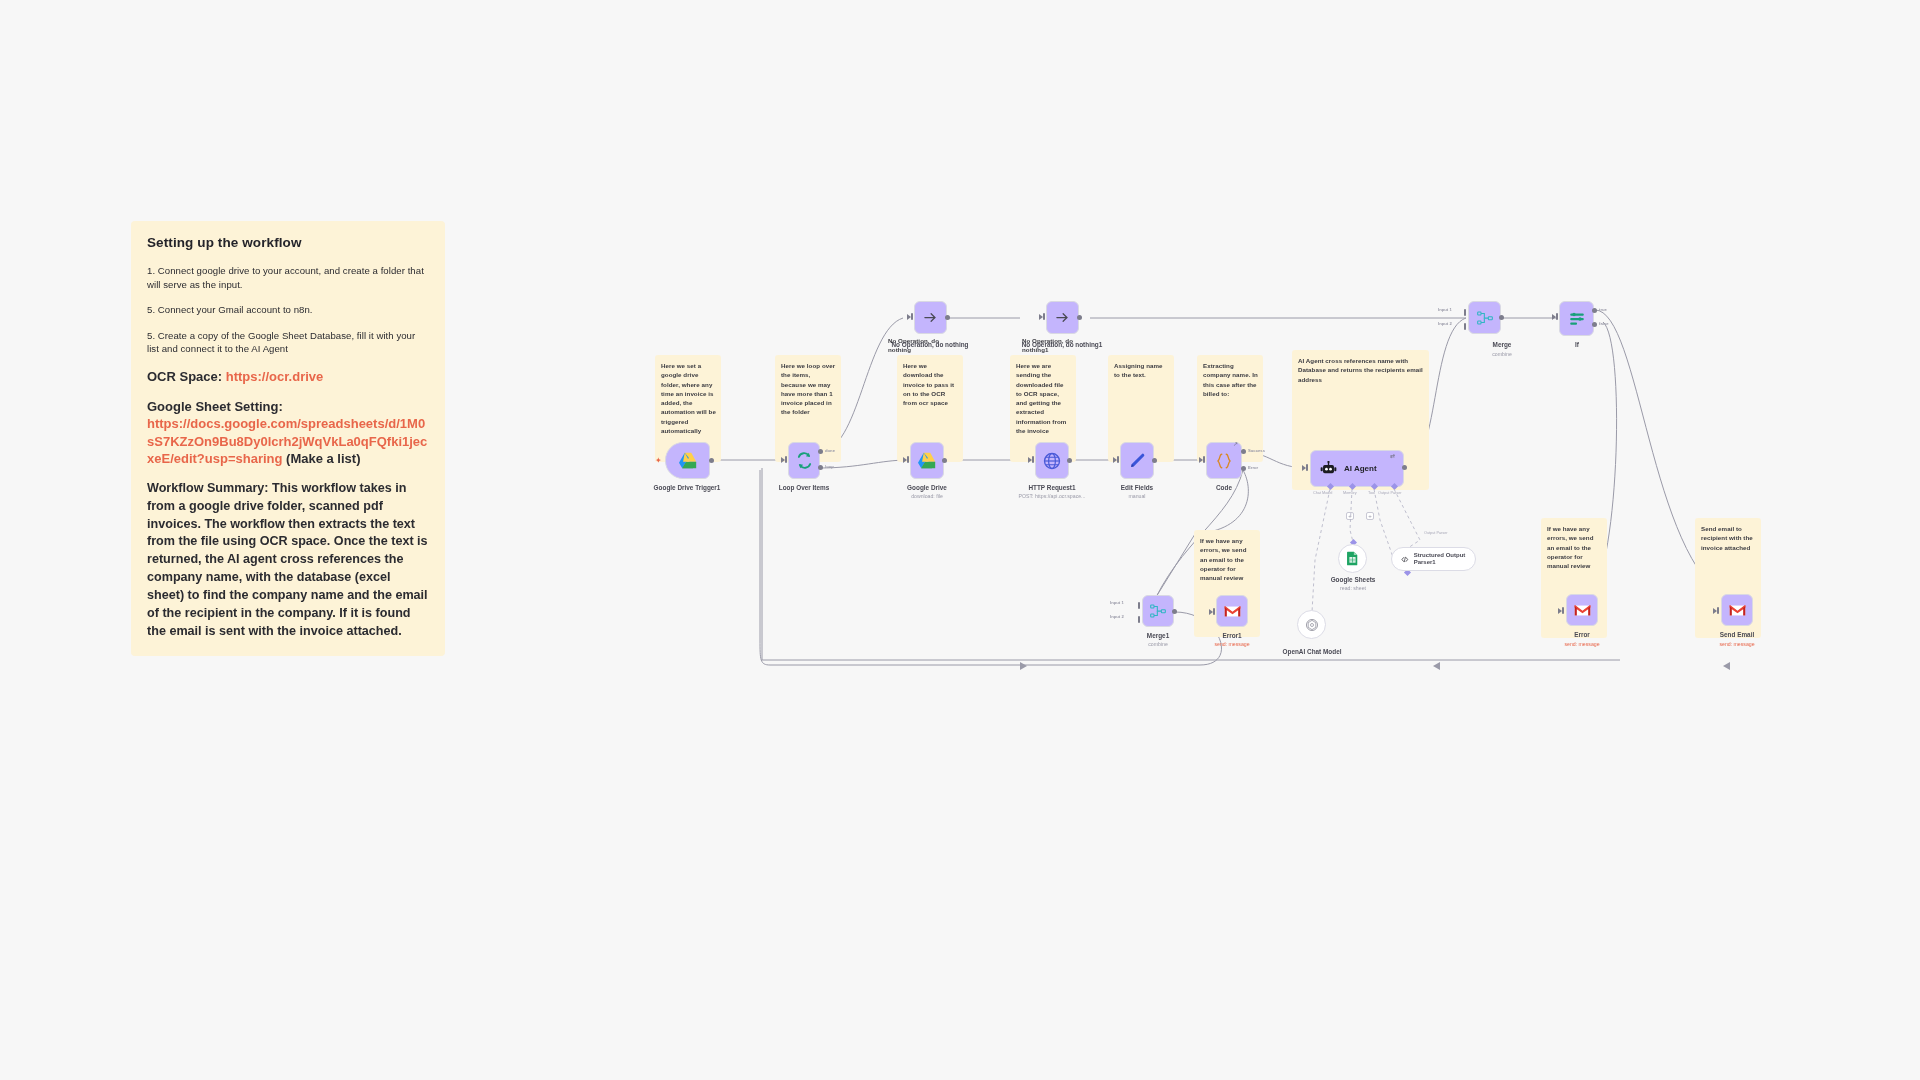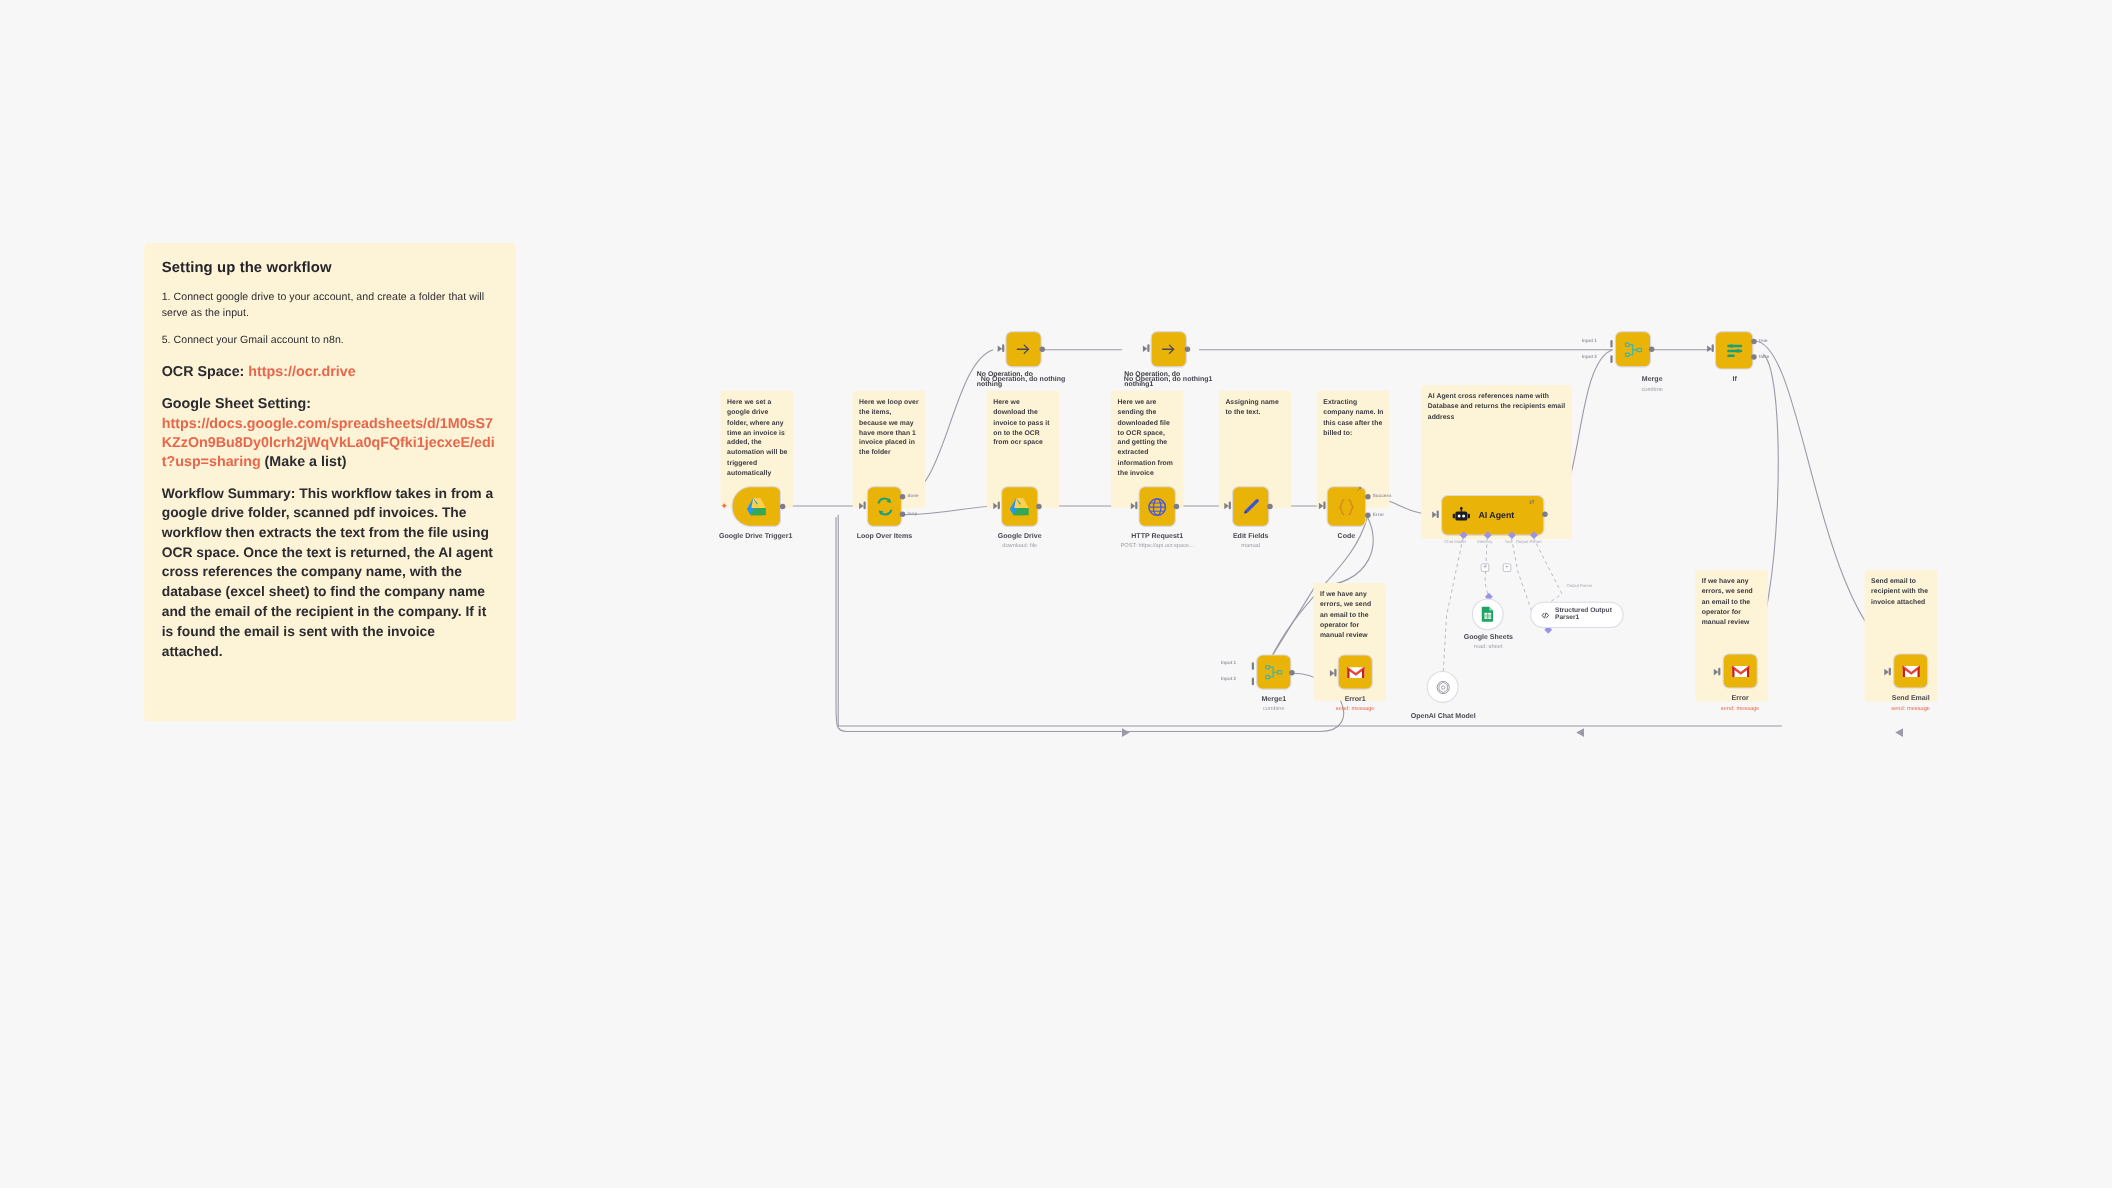--- a/index.html
+++ b/index.html
@@ -8,21 +8,21 @@
     background: #f7f7f7;
     font-family: "Liberation Sans", sans-serif;
     overflow: hidden;
   }
   #canvas { position: relative; width: 1920px; height: 1080px; }
 
   
   .setup-note {
     position: absolute;
     left: 131px; top: 221px;
-    width: 338px; height: 435px;
+    width: 314px; height: 435px;
     background: #fdf3d7;
     border-radius: 4px;
     padding: 14px 16px 10px 16px;
     color: #2b2b30;
   }
   .setup-note h1 {
     font-size: 13.5px; font-weight: 700; letter-spacing: .1px;
     margin-bottom: 14px; color: #24242a;
   }
   .setup-note p {
@@ -48,21 +48,21 @@
     line-height: 1.5;
     color: #3a3a40;
     padding: 6px 5px 4px 6px;
     letter-spacing: .05px;
   }
   .note.bare { background: transparent; padding: 0; }
 
   
   .node {
     position: absolute;
-    background: #eab308;
+    background: #c4b5fd;
     border: 1px solid #d9d9e3;
     border-radius: 6px;
     display: flex;
     align-items: center;
     justify-content: center;
   }
   .node.wide { justify-content: flex-start; padding-left: 9px; gap: 7px; }
   .node-label {
     position: absolute;
     left: 50%;
@@ -138,20 +138,21 @@
 </style>
 </head>
 <body>
 
 <div id="canvas">
 
   <div class="setup-note">
     <h1>Setting up the workflow</h1>
     <p>1. Connect google drive to your account, and create a folder that will serve as the input.</p>
     <p>5. Connect your Gmail account to n8n.</p>
+    <p>5. Create a copy of the Google Sheet Database, fill it with your list and connect it to the AI Agent</p>
     <div class="lead">
       <span>OCR Space: </span><span class="link">https://ocr.drive</span>
     </div>
     <div class="lead">
       <span>Google Sheet Setting:</span><br>
       <span class="link">https://docs.google.com/spreadsheets/d/1M0sS7KZzOn9Bu8Dy0lcrh2jWqVkLa0qFQfki1jecxeE/edit?usp=sharing</span><span> (Make a list)</span>
     </div>
     <div class="summary">Workflow Summary: This workflow takes in from a google drive folder, scanned pdf invoices. The workflow then extracts the text from the file using OCR space. Once the text is returned, the AI agent cross references the company name, with the database (excel sheet) to find the company name and the email of the recipient in the company. If it is found the email is sent with the invoice attached.</div>
   </div>
 

